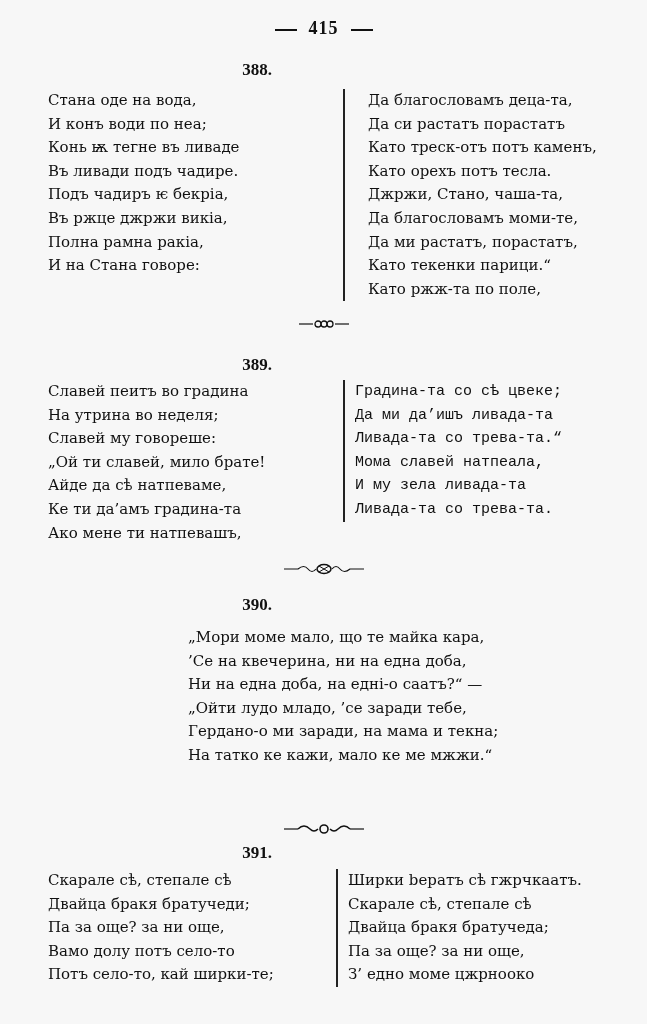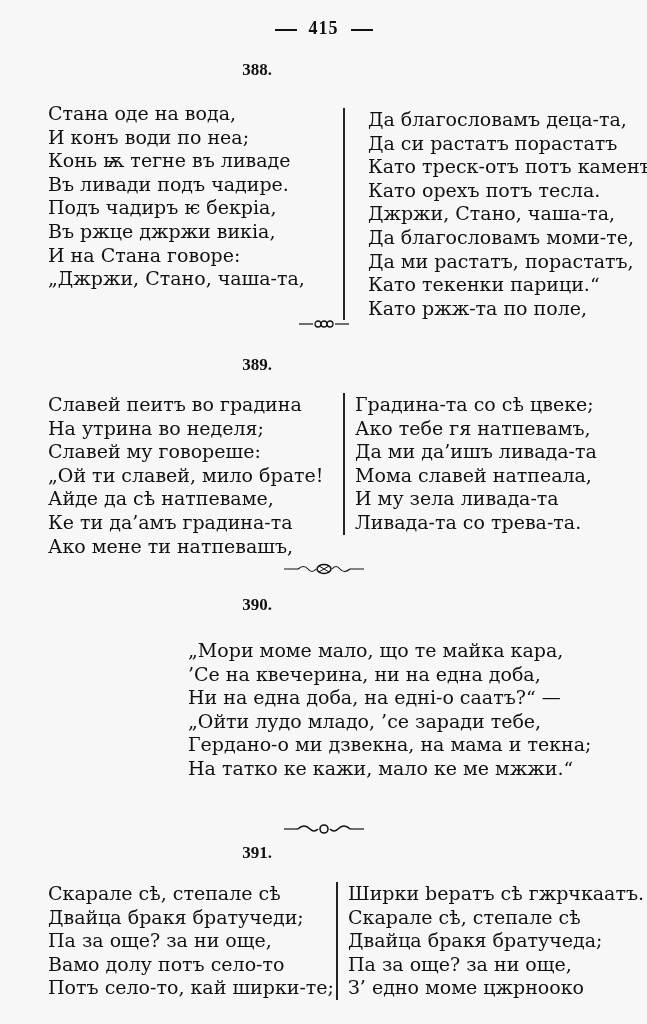--- a/index.html
+++ b/index.html
@@ -13,22 +13,22 @@
     position: absolute; top: 18px; left: 0; width: 647px;
     text-align: center; font-weight: bold; font-size: 18px;
     font-family: "Liberation Serif", serif; letter-spacing: 1px;
   }
   .page-header .dash { display: inline-block; width: 22px; border-top: 2px solid #111; vertical-align: middle; margin: 0 12px; }
   .num {
     position: absolute; left: 0; width: 514px; text-align: center;
     font-weight: bold; font-size: 17px; font-family: "Liberation Serif", serif;
   }
   .col {
-    position: absolute; font-size: 19px; line-height: 23.6px;
-    font-family: "DejaVu Serif", serif; white-space: nowrap; margin-top: 13px;
+    position: absolute; font-size: 15px; line-height: 23.6px;
+    font-family: "DejaVu Serif", serif; white-space: nowrap;
   }
   .col .line { display: block; }
   .col.right { border-left: 2px solid #222; padding-left: 10px; }
   .ornament { position: absolute; left: 0; width: 647px; text-align: center; height: 12px; }
   .ornament svg { display: inline-block; }
 </style>
 </head>
 <body>
 
 <div class="page-header">
@@ -36,24 +36,24 @@
 </div>
 
 <div class="num" style="top:60px">388.</div>
 <div class="col left" style="top:89px; left:48px;">
   <span class="line">Стана оде на вода,</span>
   <span class="line">И конъ води по неа;</span>
   <span class="line">Конь ѭ тегне въ ливаде</span>
   <span class="line">Въ ливади подъ чадире.</span>
   <span class="line">Подъ чадиръ ѥ бекріа,</span>
   <span class="line">Въ ржце джржи викіа,</span>
+  <span class="line">Полна рамна ракіа,</span>
   <span class="line">И на Стана говоре:</span>
-  <span class="line">„Джржи, Стано, чаша-та,</span>
 </div>
-<div class="col right" style="top:95px; left:343px;padding-left:23px;">
+<div class="col right" style="top:89px; left:343px;padding-left:23px;">
   <span class="line">Да благословамъ деца-та,</span>
   <span class="line">Да си растатъ порастатъ</span>
   <span class="line">Като треск-отъ потъ каменъ,</span>
   <span class="line">Като орехъ потъ тесла.</span>
   <span class="line">Джржи, Стано, чаша-та,</span>
   <span class="line">Да благословамъ моми-те,</span>
   <span class="line">Да ми растатъ, порастатъ,</span>
   <span class="line">Като текенки парици.“</span>
   <span class="line">Като ржж-та по поле,</span>
 </div>
@@ -71,45 +71,45 @@
 <div class="num" style="top:355px">389.</div>
 <div class="col left" style="top:380px; left:48px;">
   <span class="line">Славей пеитъ во градина</span>
   <span class="line">На утрина во неделя;</span>
   <span class="line">Славей му говореше:</span>
   <span class="line">„Ой ти славей, мило брате!</span>
   <span class="line">Айде да сѣ натпеваме,</span>
   <span class="line">Ке ти да’амъ градина-та</span>
   <span class="line">Ако мене ти натпевашъ,</span>
 </div>
-<div class="col right" style="top:380px; left:343px;">
+<div class="col right" style="top:380px; left:343px;font-family:Liberation Mono, monospace;">
   <span class="line">Градина-та со сѣ цвеке;</span>
-  <span class="line">Ако тебе гя натпевамъ,</span>
   <span class="line">Да ми да’ишъ ливада-та</span>
+  <span class="line">Ливада-та со трева-та.“</span>
   <span class="line">Мома славей натпеала,</span>
   <span class="line">И му зела ливада-та</span>
   <span class="line">Ливада-та со трева-та.</span>
 </div>
 
 <div class="ornament" style="top:560px">
   <svg width="80" height="12" viewBox="0 0 80 12">
       <path d="M0 6 H14 Q20 1 24 6 Q28 11 32 6" fill="none" stroke="#111" stroke-width="1.2"></path>
       <ellipse cx="40" cy="6" rx="7" ry="4.5" fill="none" stroke="#111" stroke-width="1.5"></ellipse>
       <path d="M35 3 L45 9 M35 9 L45 3" stroke="#111" stroke-width="1"></path>
       <path d="M48 6 Q52 1 56 6 Q60 11 66 6 H80" fill="none" stroke="#111" stroke-width="1.2"></path>
     </svg>
 </div>
 
 <div class="num" style="top:595px">390.</div>
 <div class="col" style="top:626px; left:188px;">
   <span class="line">„Мори моме мало, що те майка кара,</span>
   <span class="line">’Се на квечерина, ни на една доба,</span>
   <span class="line">Ни на една доба, на едні-о саатъ?“ —</span>
   <span class="line">„Ойти лудо младо, ’се заради тебе,</span>
-  <span class="line">Гердано-о ми дзвекна, на мама и текна;</span>
+  <span class="line">Гердано-о ми заради, на мама и текна;</span>
   <span class="line">На татко ке кажи, мало ке ме мжжи.“</span>
 </div>
 
 <div class="ornament" style="top:820px">
   <svg width="80" height="12" viewBox="0 0 80 12">
       <line x1="0" y1="6" x2="14" y2="6" stroke="#111" stroke-width="1.2"></line>
       <path d="M14 6 Q20 0 26 6 Q30 10 34 6" fill="none" stroke="#111" stroke-width="1.5"></path>
       <circle cx="40" cy="6" r="4" fill="none" stroke="#111" stroke-width="1.6"></circle>
       <path d="M46 6 Q50 10 54 6 Q60 0 66 6" fill="none" stroke="#111" stroke-width="1.5"></path>
       <line x1="66" y1="6" x2="80" y2="6" stroke="#111" stroke-width="1.2"></line>

